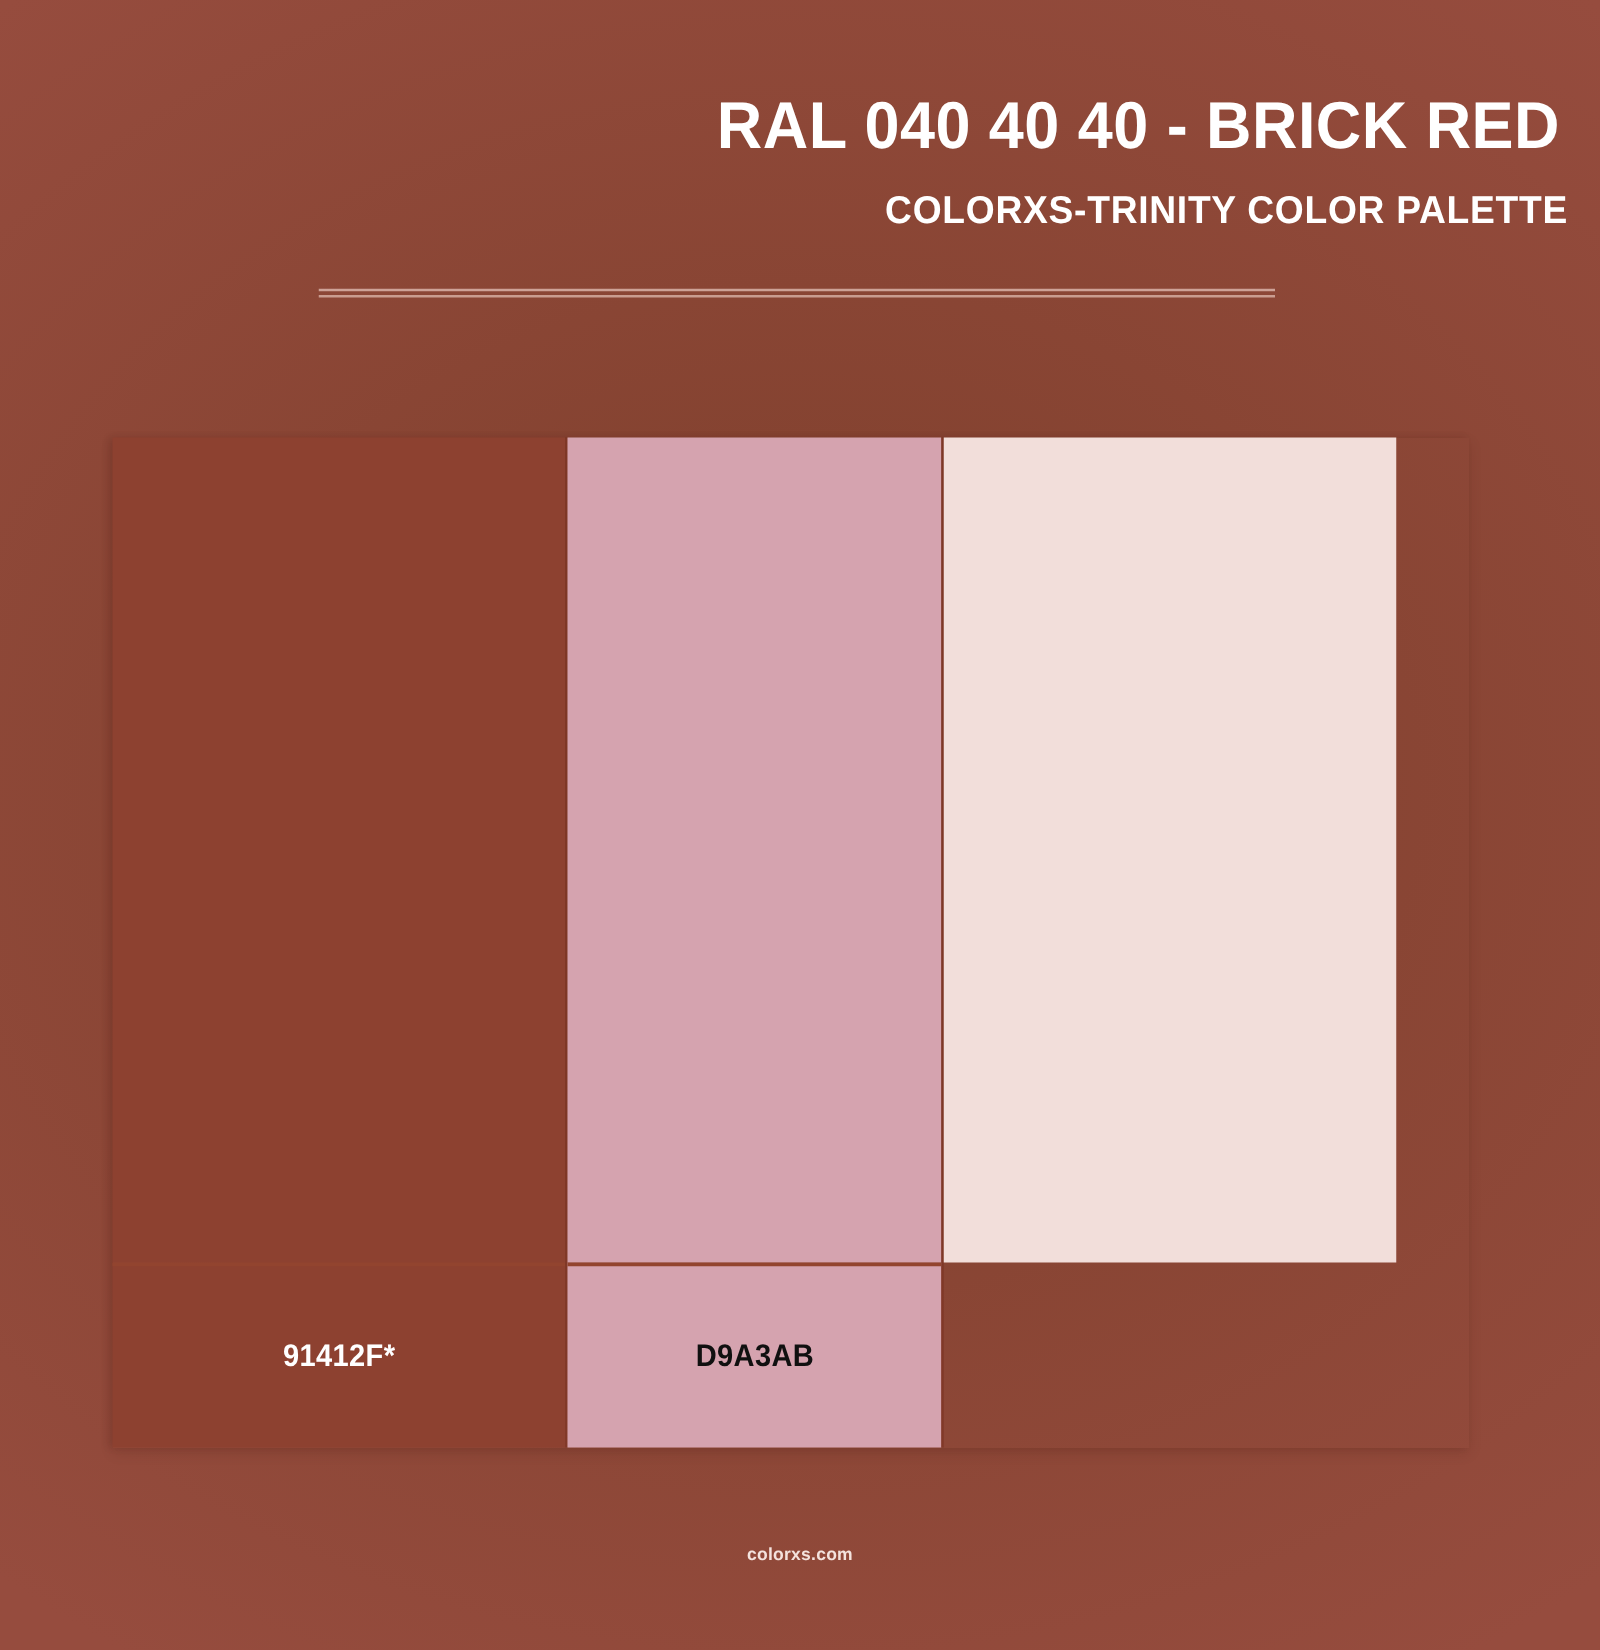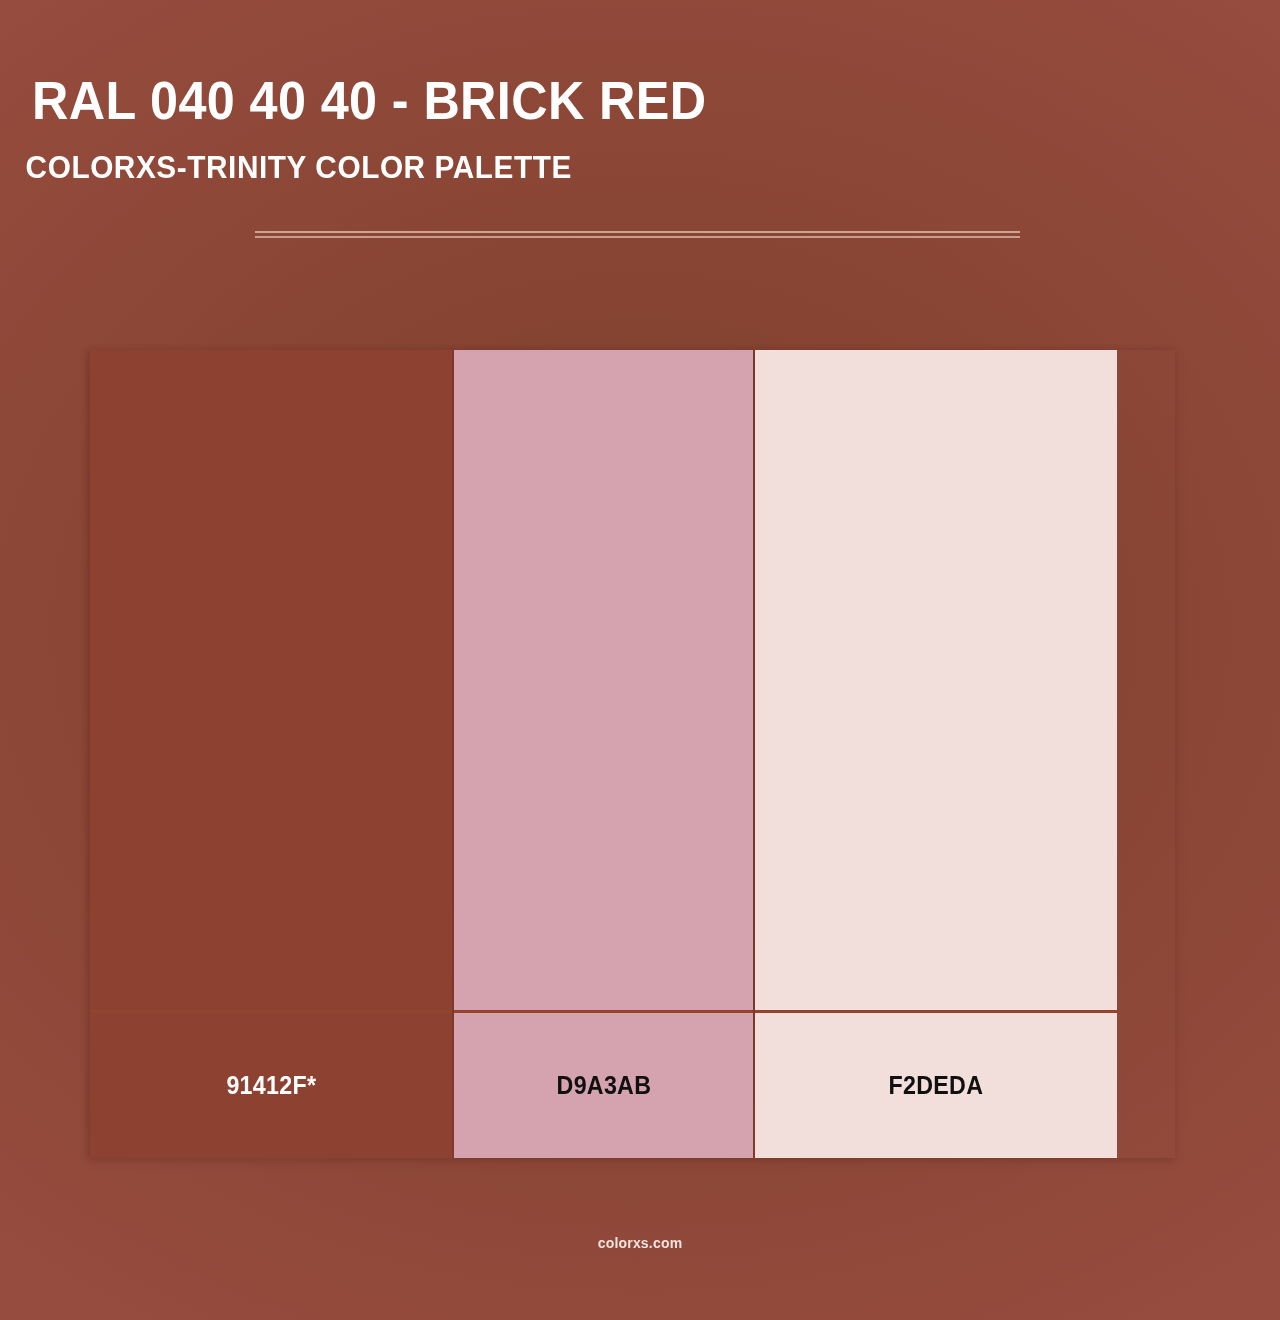--- a/index.html
+++ b/index.html
@@ -26,21 +26,21 @@
         #964c3e 100%);
     overflow: hidden;
   }
 
   
   #header {
     position: absolute;
     left: 0;
     top: 0;
     width: 1280px;
-    text-align: left;
+    text-align: right;
   }
 
   #title {
     margin: 0;
     padding-top: 70px;
     font-size: 53px;
     line-height: 62px;
     font-weight: 700;
     letter-spacing: 0.4px;
     color: #ffffff;
@@ -169,22 +169,19 @@
 
     <div class="col c1">
       <div class="chip" style="background: rgb(213, 163, 175);"></div>
       <div class="labelbar" style="background: rgb(213, 163, 175); border-top-color: rgb(146, 68, 47);">
         <span class="label" style="color: rgb(16, 16, 16);">D9A3AB</span>
       </div>
     </div>
 
     <div class="col c2">
       <div class="chip" style="background: rgb(242, 222, 218);"></div>
-      <div class="labelbar" style="background: rgb(242, 222, 218); border-top-color: rgb(146, 68, 47);">
-        <span class="label" style="color: rgb(16, 16, 16);">F2DEDA</span>
-      </div>
     </div>
 
   </div>
 
   <div id="footer">colorxs.com</div>
 
 </div>
 
 </body></html>

